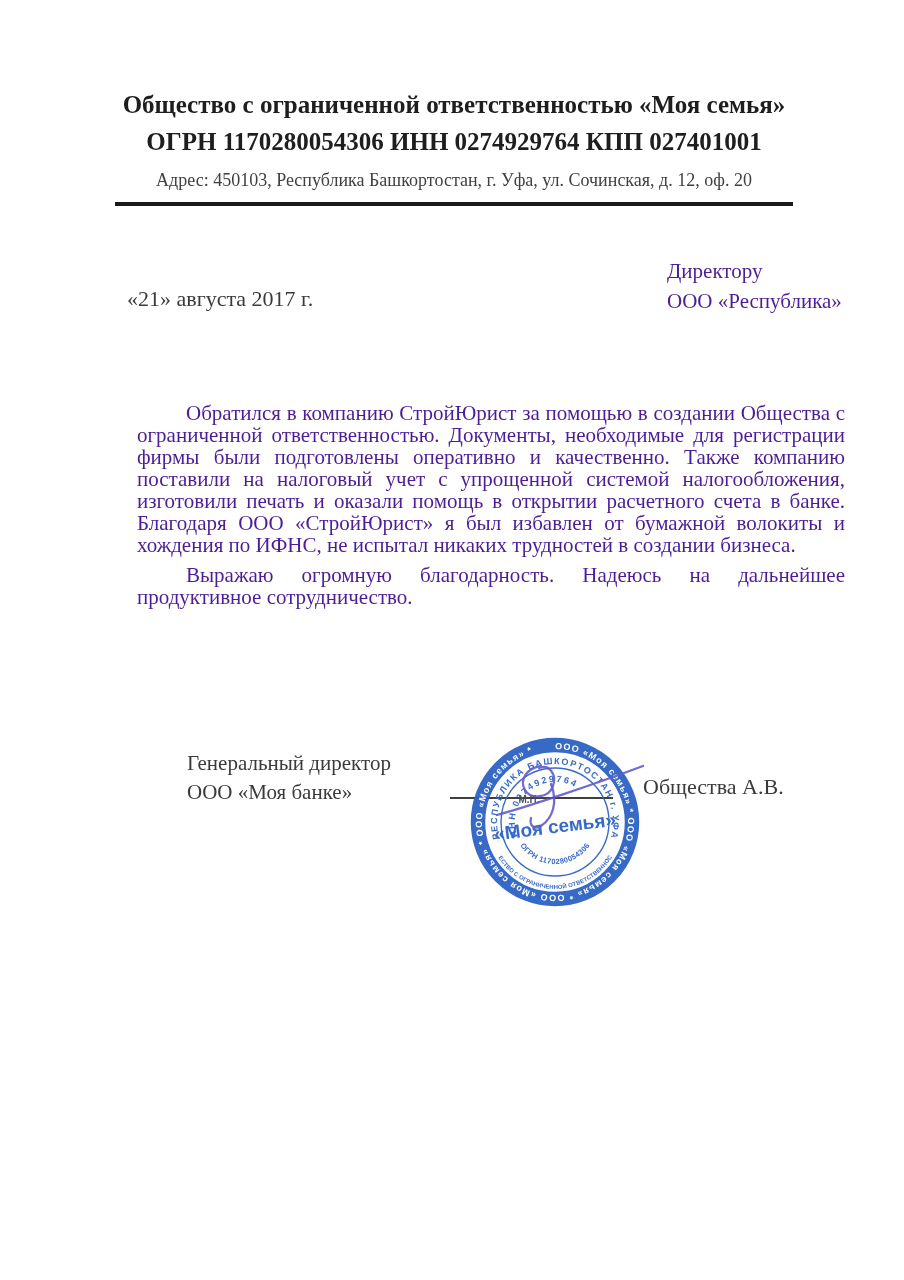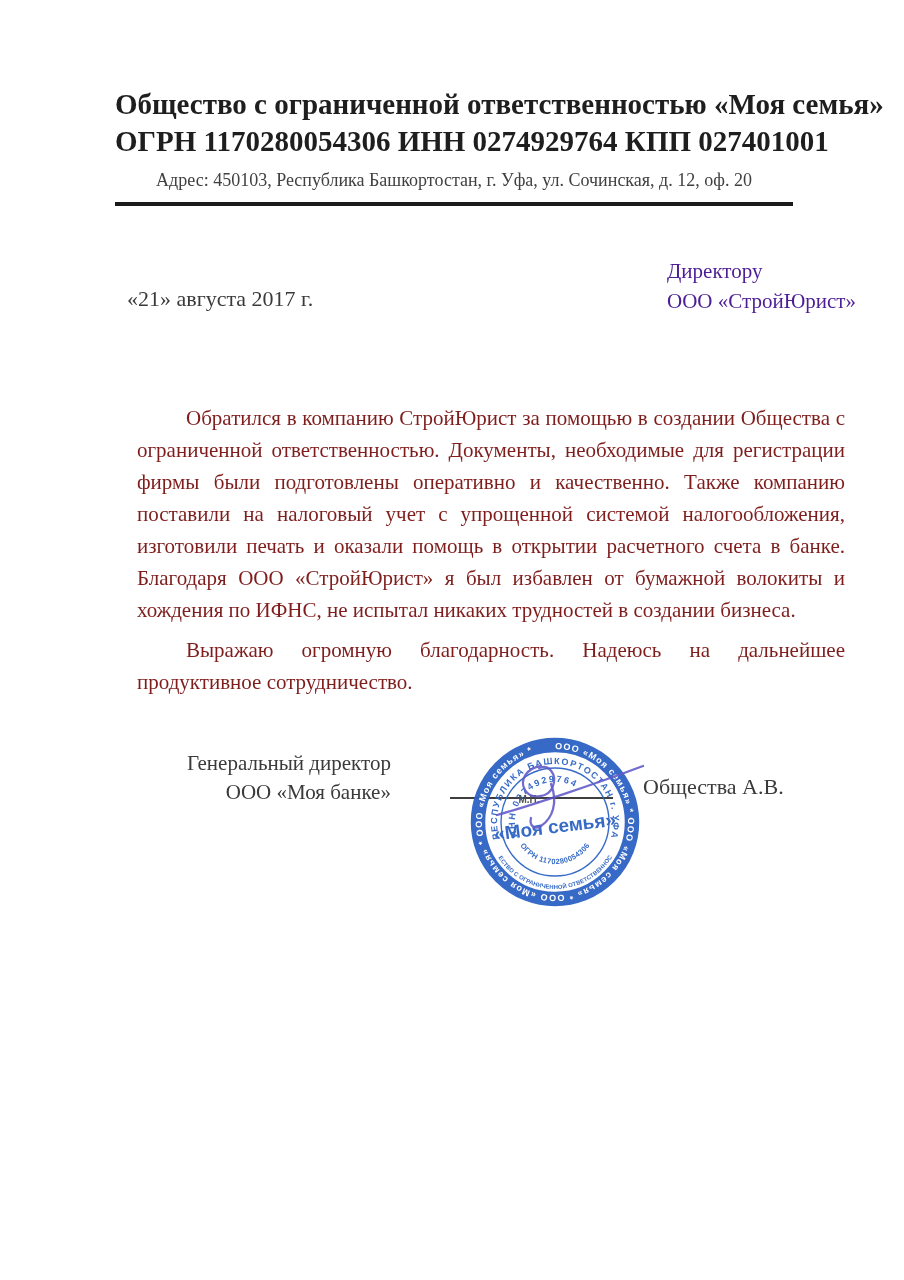--- a/index.html
+++ b/index.html
@@ -6,37 +6,37 @@
   .page{
     position:relative;width:904px;height:1280px;background:#ffffff;
     font-family:"Liberation Serif",serif;color:#3e3e3e;overflow:hidden;
   }
   
   .letterhead{
     position:absolute;left:115px;top:86px;width:678px;text-align:center;
     border-bottom:4px solid #1a1a1a;padding-bottom:8px;
   }
   .letterhead .line-bold{
-    font-size:29px;font-weight:bold;color:#1e1e1e;line-height:37px;white-space:nowrap;
+    font-size:25px;font-weight:bold;color:#1e1e1e;line-height:37px;white-space:nowrap;
   }
   .letterhead .line-address{
     font-size:18px;color:#404040;line-height:28px;margin-top:6px;white-space:nowrap;
   }
   
   .letter-date{position:absolute;left:127px;top:250px;font-size:22px;color:#3a3a3a;margin-top:36px;}
   .addressee{position:absolute;left:667px;top:256px;font-size:21px;color:#4c1d95;line-height:30px;}
   
   .letter-body{
     position:absolute;left:137px;top:402px;width:708px;
-    font-size:21px;line-height:32px;text-align:justify;color:#7f1d1d;
+    font-size:21px;line-height:22px;text-align:justify;color:#4c1d95;
   }
   .letter-body p{margin:0;text-indent:49px;}
   .letter-body p + p{margin-top:8px;}
   
-  .signer{position:absolute;left:187px;top:749px;font-size:21px;line-height:29px;color:#3a3a3a;text-align:right;}
+  .signer{position:absolute;left:187px;top:749px;font-size:21px;line-height:29px;color:#3a3a3a;}
   .signer-name{position:absolute;left:643px;top:774px;font-size:22px;color:#3a3a3a;}
   .sig-line{position:absolute;left:450px;top:797px;width:163px;border-top:2px solid #3f3f3f;z-index:1;}
   
   .stamp{position:absolute;left:455px;top:722px;z-index:2;opacity:.95;}
   .stamp text{font-family:"Liberation Sans",sans-serif;font-weight:bold;}
   .st-band{fill:none;stroke:#2d63c4;stroke-width:14.5;}
   .st-thin{fill:none;stroke:#2d63c4;stroke-width:1.4;}
   .st-outer-text{font-size:9px;fill:#ffffff;letter-spacing:1.1px;}
   .st-mid-top{font-size:9px;fill:#2d63c4;letter-spacing:1.5px;}
   .st-mid-bottom{font-size:5.9px;fill:#2d63c4;letter-spacing:0.1px;}
@@ -54,21 +54,21 @@
   <header class="letterhead">
     <div class="line-bold">Общество с ограниченной ответственностью «Моя семья»</div>
     <div class="line-bold">ОГРН 1170280054306 ИНН 0274929764 КПП 027401001</div>
     <div class="line-address">Адрес: 450103, Республика Башкортостан, г. Уфа, ул. Сочинская, д. 12, оф. 20</div>
   </header>
 
   <div class="letter-date">«21» августа 2017 г.</div>
 
   <div class="addressee">
     <div>Директору</div>
-    <div>ООО «СтройЮрист»</div>
+    <div>ООО «Республика»</div>
   </div>
 
   <div class="letter-body">
     <p>Обратился в компанию СтройЮрист за помощью в создании Общества с ограниченной ответственностью. Документы, необходимые для регистрации фирмы были подготовлены оперативно и качественно. Также компанию поставили на налоговый учет с упрощенной системой налогообложения, изготовили печать и оказали помощь в открытии расчетного счета в банке. Благодаря ООО «СтройЮрист» я был избавлен от бумажной волокиты и хождения по ИФНС, не испытал никаких трудностей в создании бизнеса.</p>
     <p>Выражаю огромную благодарность. Надеюсь на дальнейшее продуктивное сотрудничество.</p>
   </div>
 
   <div class="signer">
     <div>Генеральный директор</div>
     <div>ООО «Моя банке»</div>

